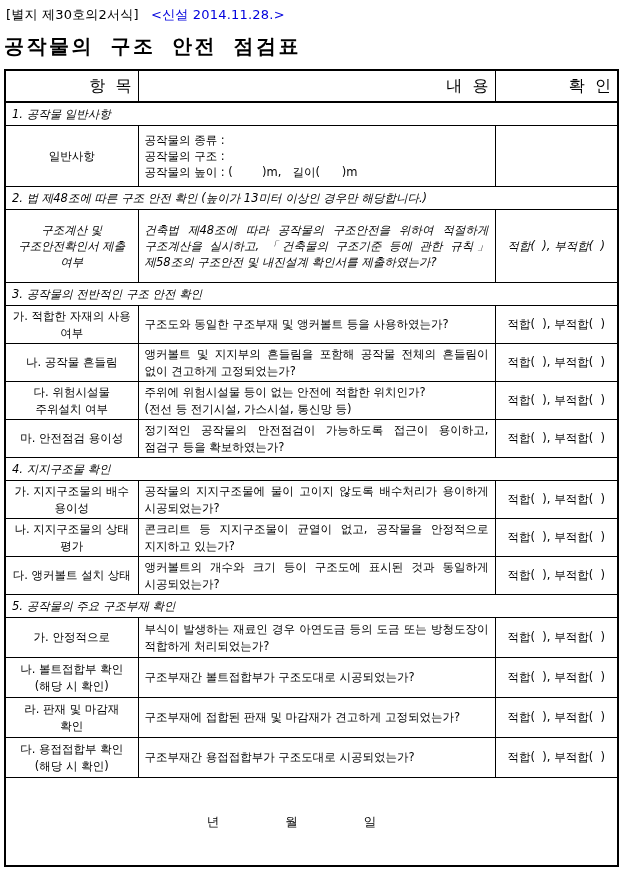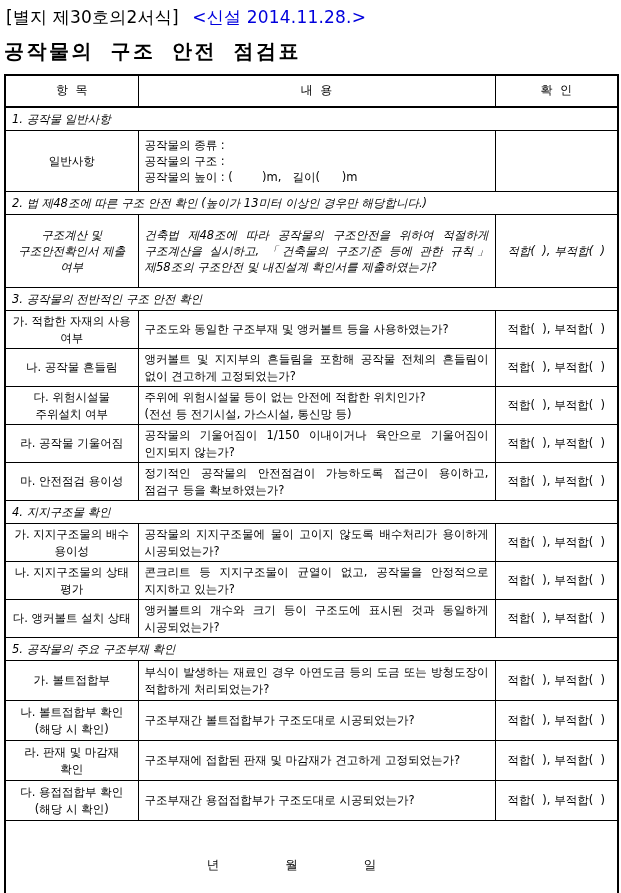--- a/index.html
+++ b/index.html
@@ -3,21 +3,21 @@
 <meta charset="utf-8">
 <style>
   html,body { margin:0; padding:0; background:#ffffff; }
   body {
     width:621px; height:893px;
     font-family:"DejaVu Sans","Liberation Sans",sans-serif;
     color:#000;
   }
   .page { padding:4px 4px 0 4px; }
 
-  .annot { font-size:17px; letter-spacing:0.2px; padding:2px 2px 0 2px; }
+  .annot { font-size:13px; letter-spacing:0.2px; padding:2px 2px 0 2px; }
   .annot .form-ref { color:#000; }
   .annot .revision { color:#0000dd; margin-left:8px; }
 
   .title {
     font-size:20px; font-weight:bold;
     letter-spacing:2.5px; word-spacing:7px;
     margin:9px 0 9px 0;
   }
 
   table.form {
@@ -29,21 +29,21 @@
     font-size:11.5px; line-height:1.42;
     padding:2px 6px; vertical-align:middle;
     white-space:pre-wrap;
     word-break:keep-all;
   }
   col.c-item { width:133px; }
   col.c-content { width:357px; }
   col.c-check { width:123px; }
 
   tr.head td {
-    text-align:center; height:26px; font-size:12px;
+    text-align:right; height:26px; font-size:16px;
     border-bottom:2px solid #000;
   }
   td.sect { text-align:left; height:18px; padding-left:8px;font-style:italic; }
   td.item { text-align:center;margin-top:8px; }
   td.content { text-align:justify;margin-top:44px; }
   td.check { text-align:center; padding:2px 2px; }
 
   tr.r-general td { height:56px; }
   tr.r-law td { height:68px;font-style:italic; }
   tr.r-2line td { height:33px; }
@@ -114,25 +114,20 @@
       <td class="content">앵커볼트 및 지지부의 흔들림을 포함해 공작물 전체의 흔들림이 없이 견고하게 고정되었는가?</td>
       <td class="check">적합(  ), 부적합(  )</td>
     </tr>
     <tr class="r-2line">
       <td class="item">다. 위험시설물 주위설치 여부</td>
       <td class="content">주위에 위험시설물 등이 없는 안전에 적합한 위치인가?
 (전선 등 전기시설, 가스시설, 통신망 등)</td>
       <td class="check">적합(  ), 부적합(  )</td>
     </tr>
     <tr class="r-2line">
-      <td class="item">라. 공작물 기울어짐</td>
-      <td class="content">공작물의 기울어짐이 1/150 이내이거나 육안으로 기울어짐이 인지되지 않는가?</td>
-      <td class="check">적합(  ), 부적합(  )</td>
-    </tr>
-    <tr class="r-2line">
       <td class="item">마. 안전점검 용이성</td>
       <td class="content">정기적인 공작물의 안전점검이 가능하도록 접근이 용이하고, 점검구 등을 확보하였는가?</td>
       <td class="check">적합(  ), 부적합(  )</td>
     </tr>
 
     <tr>
       <td class="sect" colspan="3">4. 지지구조물 확인</td>
     </tr>
     <tr class="r-2line">
       <td class="item">가. 지지구조물의 배수 용이성</td>
@@ -147,21 +142,21 @@
     <tr class="r-2line">
       <td class="item">다. 앵커볼트 설치 상태</td>
       <td class="content">앵커볼트의 개수와 크기 등이 구조도에 표시된 것과 동일하게 시공되었는가?</td>
       <td class="check">적합(  ), 부적합(  )</td>
     </tr>
 
     <tr>
       <td class="sect" colspan="3">5. 공작물의 주요 구조부재 확인</td>
     </tr>
     <tr class="r-5">
-      <td class="item">가. 볼트접합부</td>
+      <td class="item">가. 안정적으로</td>
       <td class="content">부식이 발생하는 재료인 경우 아연도금 등의 도금 또는 방청도장이 적합하게 처리되었는가?</td>
       <td class="check">적합(  ), 부적합(  )</td>
     </tr>
     <tr class="r-5">
       <td class="item">나. 볼트접합부 확인
 (해당 시 확인)</td>
       <td class="content">구조부재간 볼트접합부가 구조도대로 시공되었는가?</td>
       <td class="check">적합(  ), 부적합(  )</td>
     </tr>
     <tr class="r-5">

